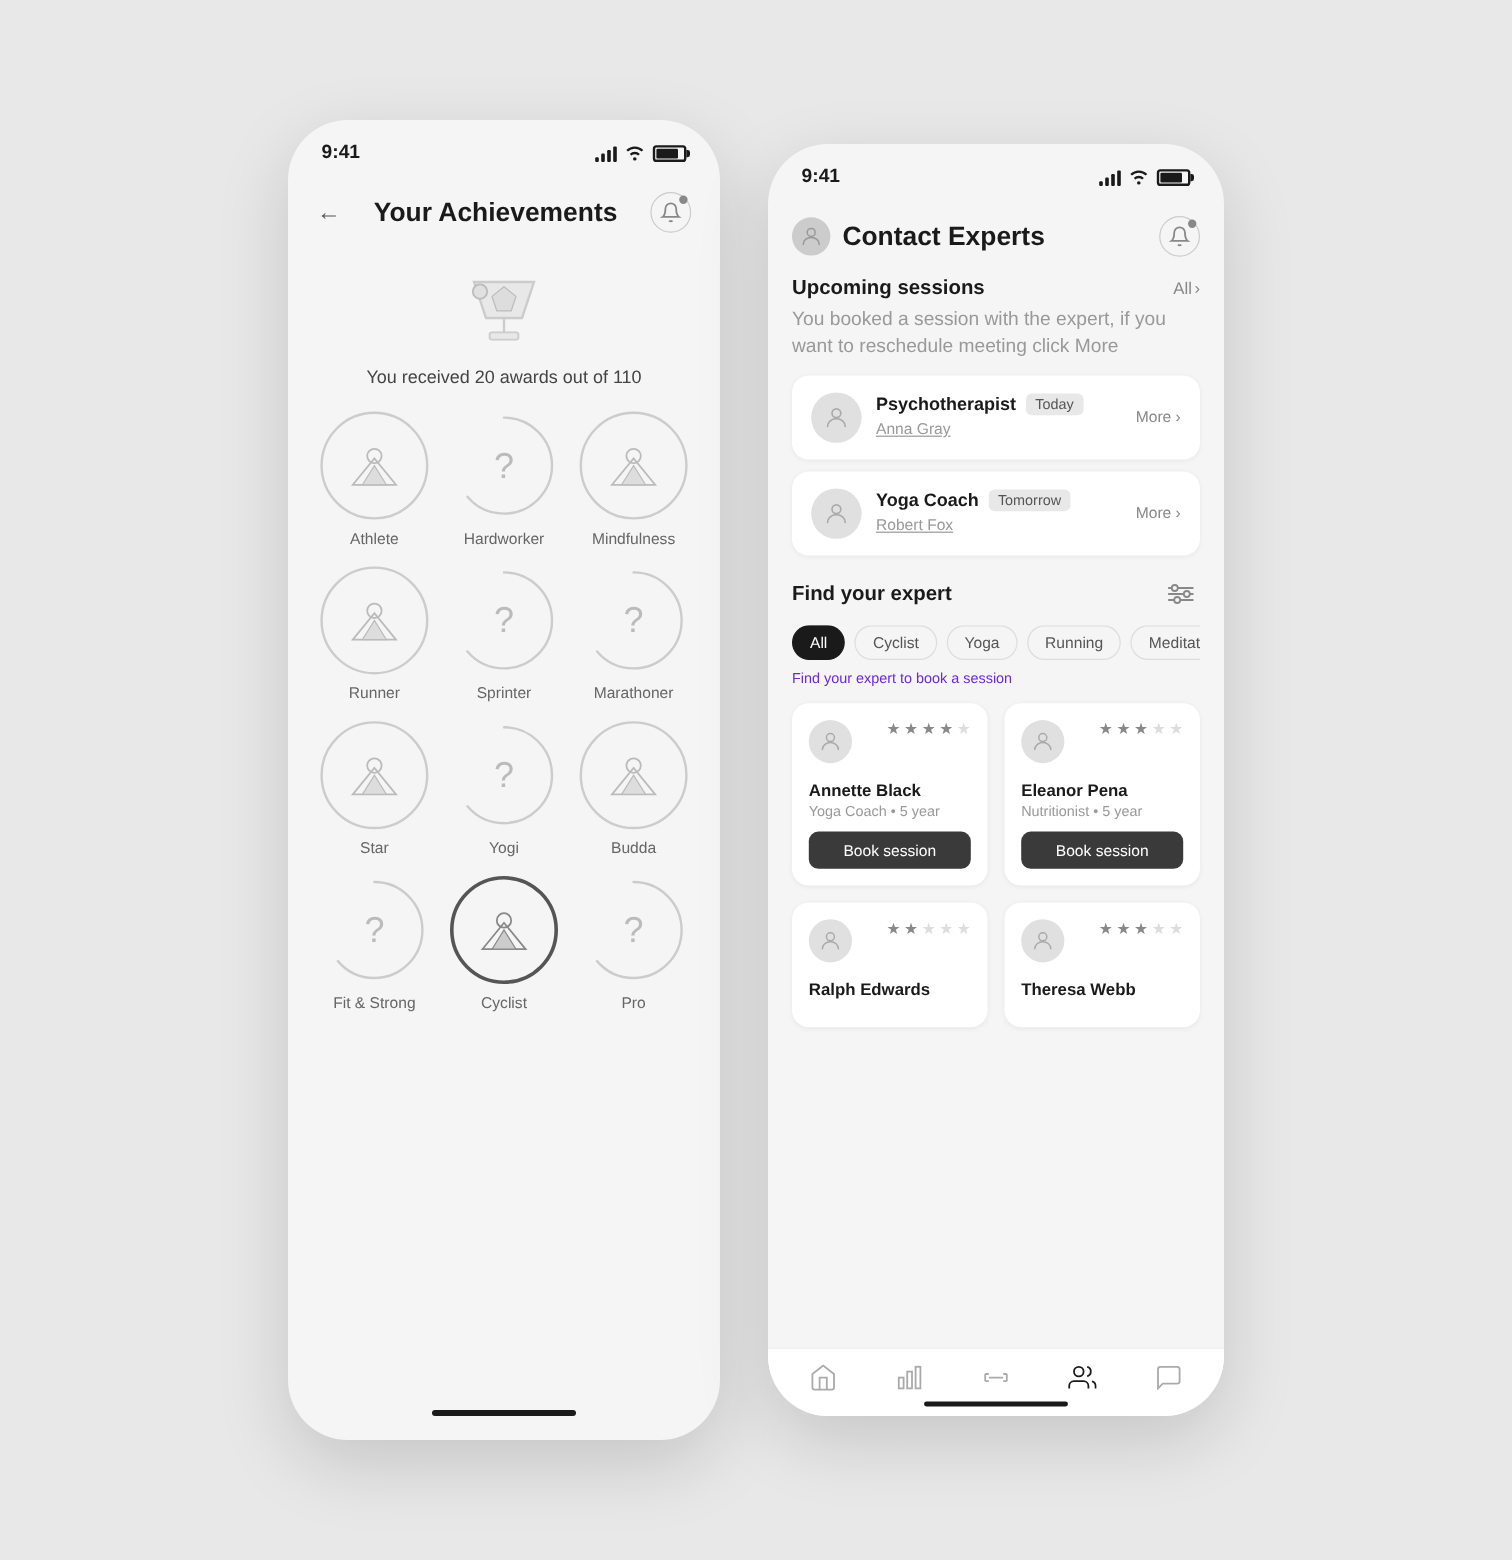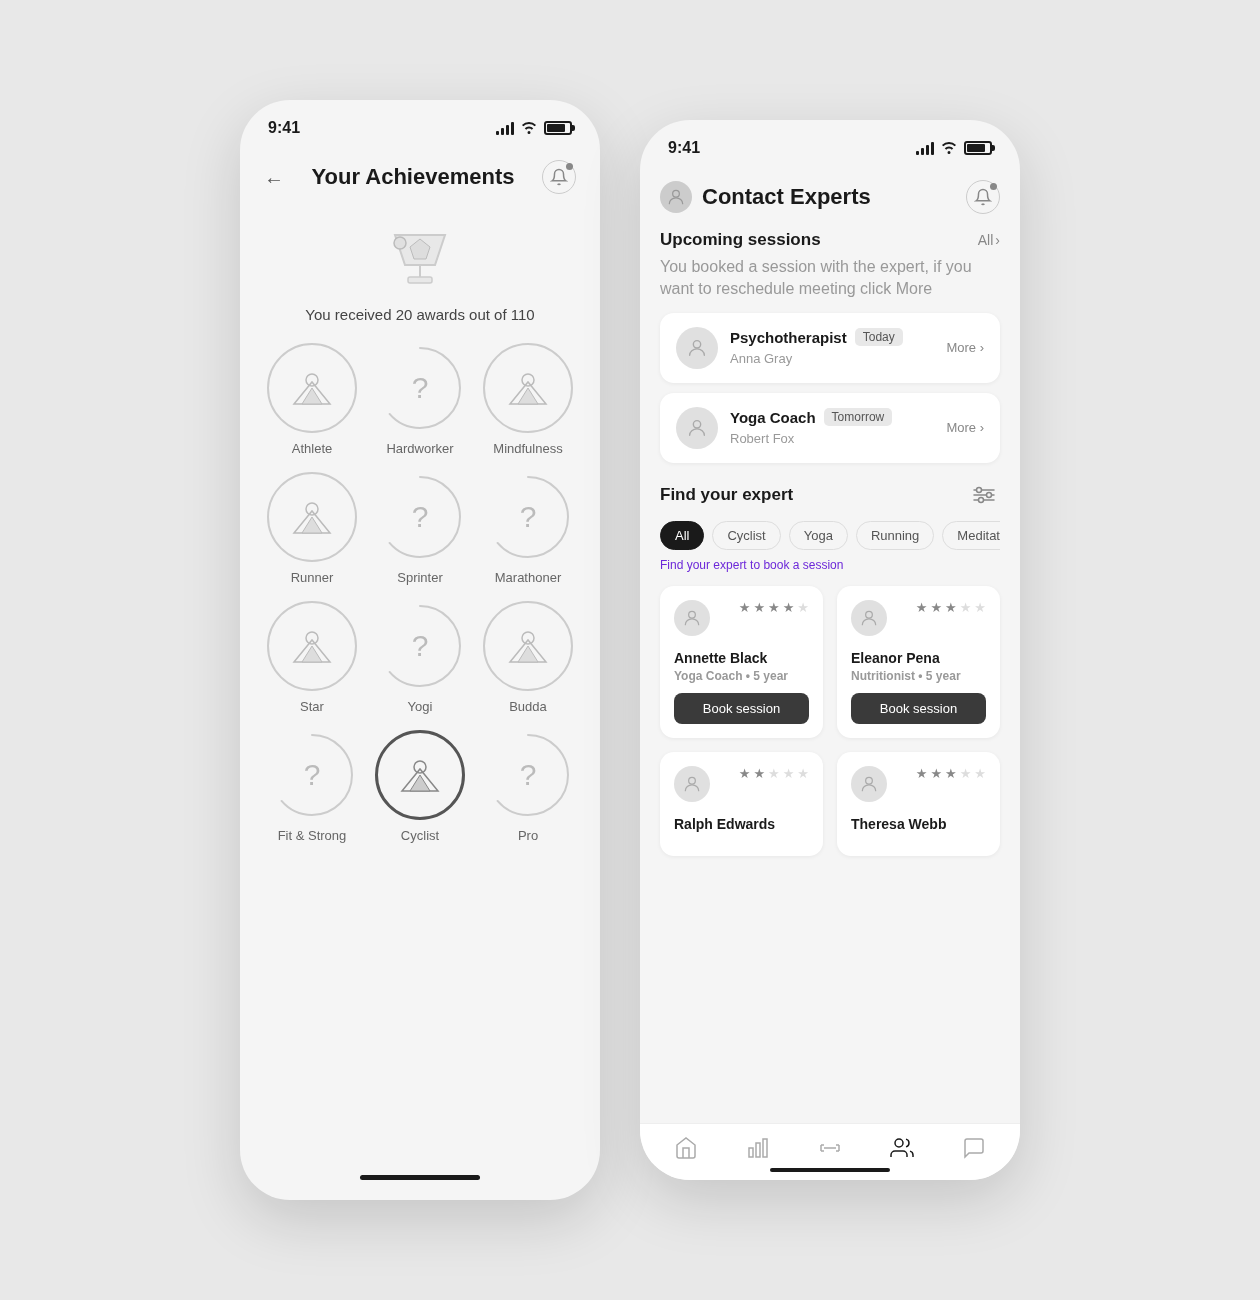--- a/index.html
+++ b/index.html
@@ -351,20 +351,21 @@
       border-radius: 5px;
       padding: 2px 8px;
       font-size: 12px;
       color: #555;
       font-weight: 500;
     }
 
     .session-sub {
       font-size: 13px;
       color: #999;
+      text-decoration: underline;
     }
 
     .session-more {
       display: flex;
       align-items: center;
       gap: 2px;
       font-size: 13px;
       color: #888;
       cursor: pointer;
     }
@@ -463,21 +464,20 @@
       font-size: 14px;
       font-weight: 700;
       color: #1a1a1a;
       margin-bottom: 3px;
     }
 
     .expert-role {
       font-size: 12px;
       color: #999;
       margin-bottom: 10px;
-      font-weight: bold;
     }
 
     .book-btn {
       background: #3a3a3a;
       color: #fff;
       border: none;
       border-radius: 8px;
       padding: 8px 16px;
       font-size: 13px;
       font-weight: 500;

